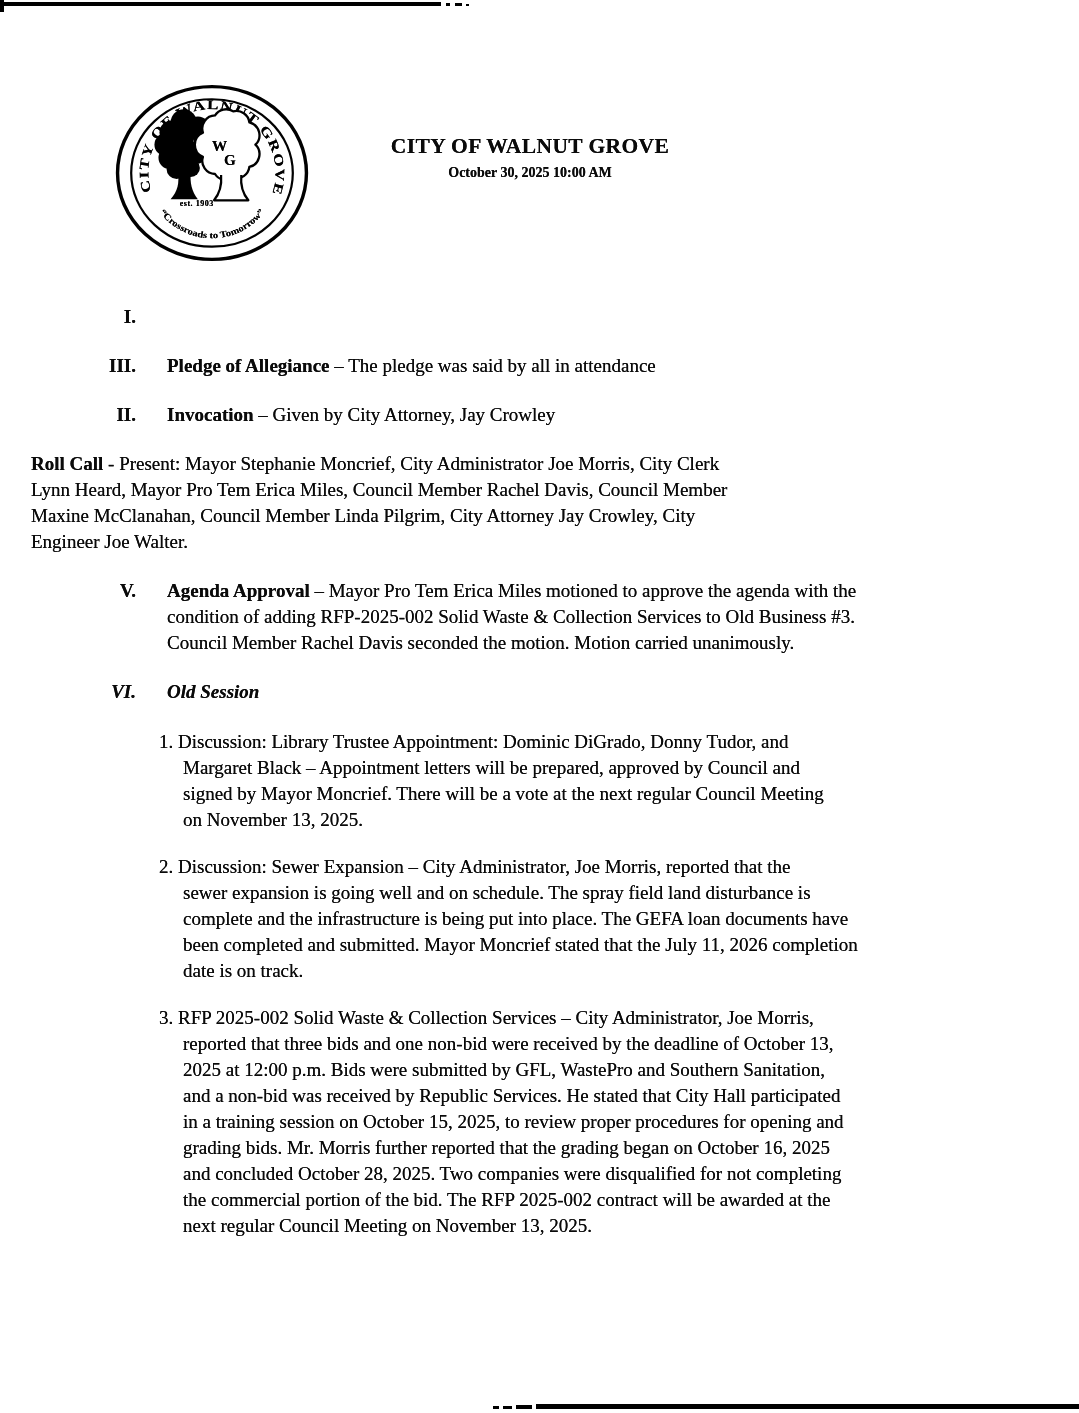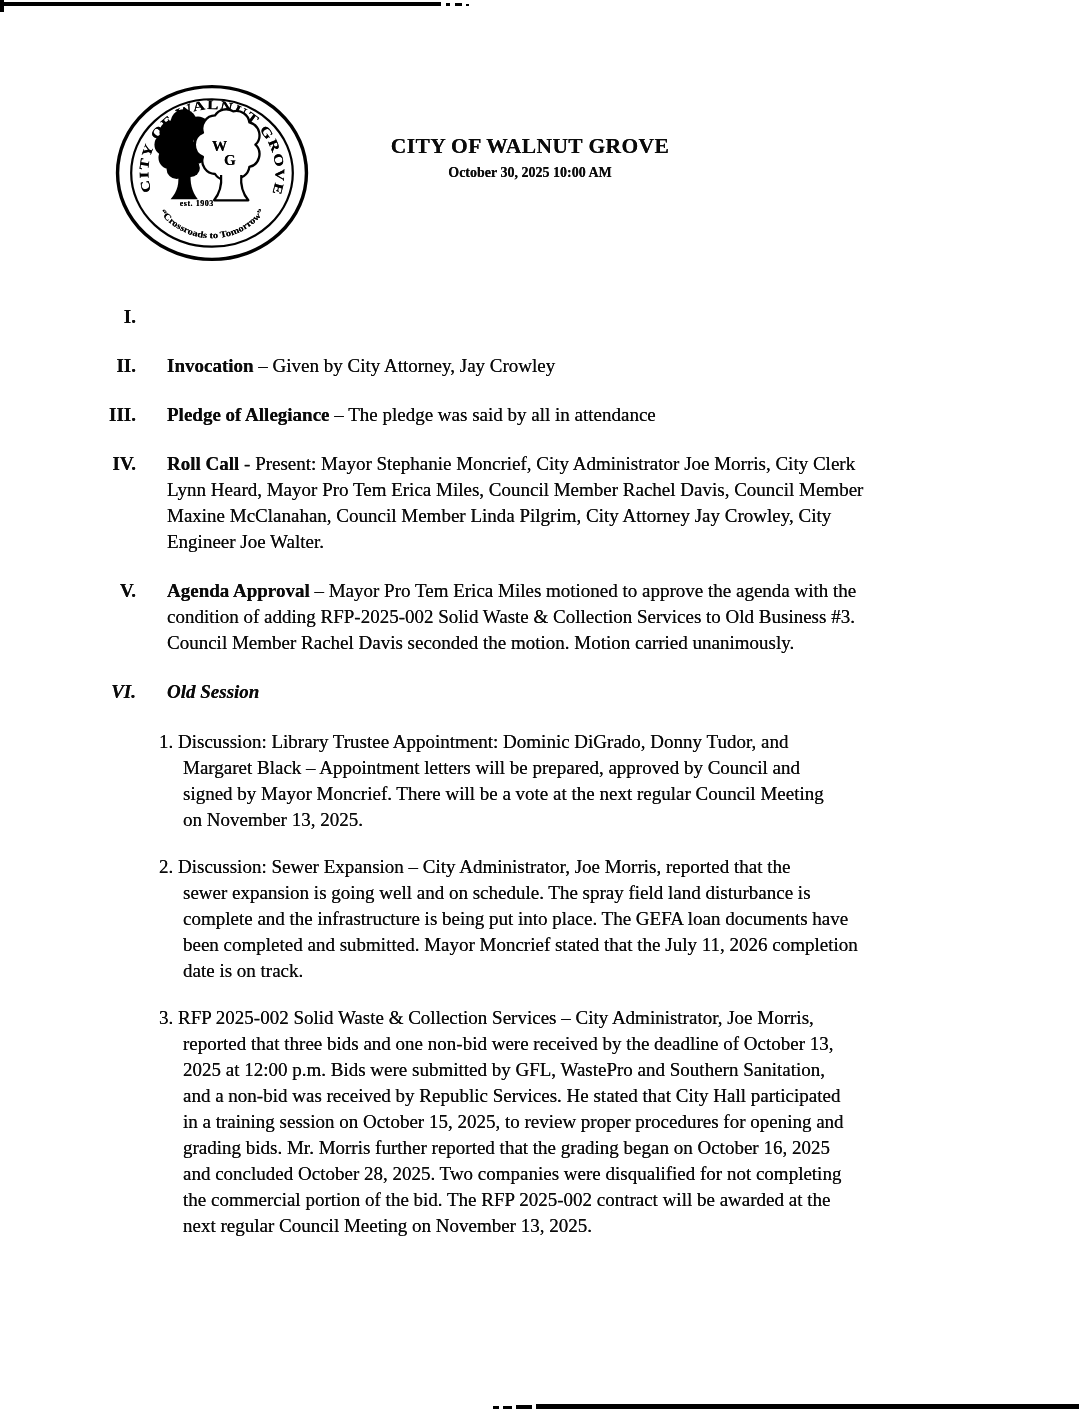--- a/index.html
+++ b/index.html
@@ -94,31 +94,30 @@
     <div class="tb-line">October 30, 2025 10:00 AM</div>
   </div>
 
   <div class="body-content">
 
     <div class="sec">
       <div class="sec-num">I.</div>
     </div>
 
     <div class="sec">
+      <div class="sec-num">III.</div>
+      <div class="sec-text"><b>Pledge of Allegiance</b><span> – The pledge was said by all in attendance</span></div>
+    </div>
+
+    <div class="sec">
       <div class="sec-num">II.</div>
       <div class="sec-text"><b>Invocation</b><span> – Given by City Attorney, Jay Crowley</span></div>
     </div>
 
     <div class="sec">
-      <div class="sec-num">III.</div>
-      <div class="sec-text"><b>Pledge of Allegiance</b><span> – The pledge was said by all in attendance</span></div>
-    </div>
-
-    <div class="sec">
-      <div class="sec-num">IV.</div>
       <div class="sec-text"><b>Roll Call</b><span> - Present: Mayor Stephanie Moncrief, City Administrator Joe Morris, City Clerk
 Lynn Heard, Mayor Pro Tem Erica Miles, Council Member Rachel Davis, Council Member
 Maxine McClanahan, Council Member Linda Pilgrim, City Attorney Jay Crowley, City
 Engineer Joe Walter.</span></div>
     </div>
 
     <div class="sec">
       <div class="sec-num">V.</div>
       <div class="sec-text"><b>Agenda Approval</b><span> – Mayor Pro Tem Erica Miles motioned to approve the agenda with the
 condition of adding RFP-2025-002 Solid Waste &amp; Collection Services to Old Business #3.

